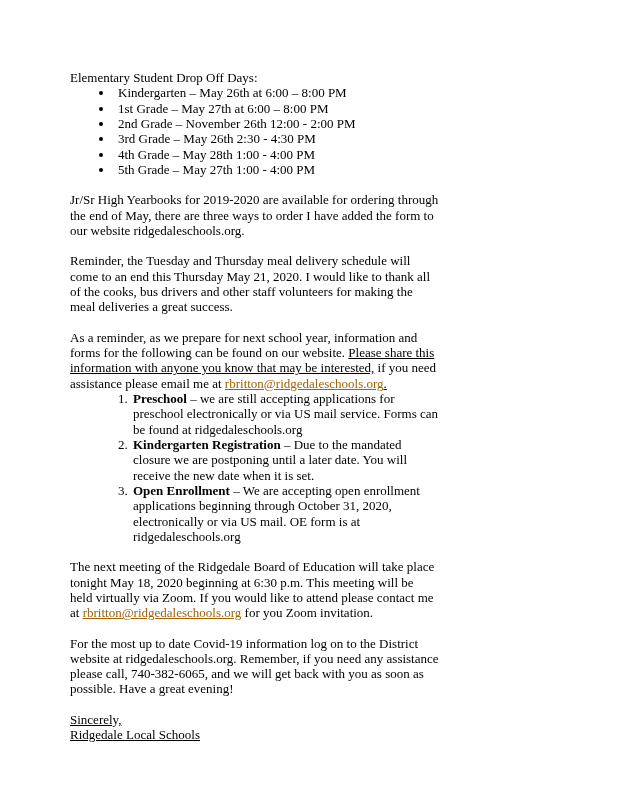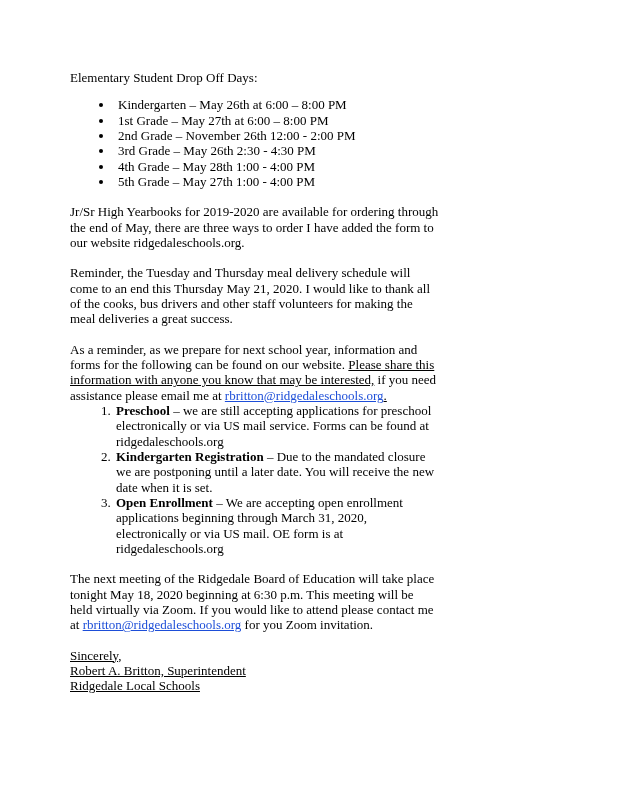--- a/index.html
+++ b/index.html
@@ -11,34 +11,34 @@
     color: #000000;
     font-family: "Liberation Serif", "DejaVu Serif", serif;
     font-size: 13px;
     line-height: 1.18;
     padding: 70px 68px 0 70px;
     overflow: hidden;
   }
   .para { margin: 0 0 15px 0; }
   .no-gap { margin: 0; }
   ul.bullets {
-    margin: 12px 0 15px 0;
+    margin: 0 0 15px 0;
     padding: 0 0 0 44px;
     list-style-type: disc;
   }
   ul.bullets li { padding-left: 4px; }
   ol.numbered {
     margin: 0 0 15px 0;
     padding: 0 0 0 44px;
   }
-  ol.numbered li { padding-left: 2px; }
+  ol.numbered li { padding-left: 2px; margin-left: 17px; }
   .underline { text-decoration: underline; }
   .bold { font-weight: bold; }
   a.link {
-    color: #1d4ed8;
+    color: #a16207;
     text-decoration: underline;
     cursor: pointer;
   }
   .closing-line { margin: 0; text-decoration: underline; }
   .closing-block { margin-top: 15px; }
 </style>
 </head>
 <body>
 
 <div class="page">
@@ -56,25 +56,25 @@
 
   <p class="para">Jr/Sr High Yearbooks for 2019-2020 are available for ordering through the end of May, there are three ways to order I have added the form to our website ridgedaleschools.org.</p>
 
   <p class="para">Reminder, the Tuesday and Thursday meal delivery schedule will come to an end this Thursday May 21, 2020. I would like to thank all of the cooks, bus drivers and other staff volunteers for making the meal deliveries a great success.</p>
 
   <p class="para no-gap"><span>As a reminder, as we prepare for next school year, information and forms for the following can be found on our website. </span><span class="underline">Please share this information with anyone you know that may be interested,</span><span> if you need assistance please email me at </span><a class="link">rbritton@ridgedaleschools.org</a><span class="underline">.</span></p>
 
   <ol class="numbered">
     <li><span class="bold">Preschool</span><span> – we are still accepting applications for preschool electronically or via US mail service. Forms can be found at ridgedaleschools.org</span></li>
     <li><span class="bold">Kindergarten Registration</span><span> – Due to the mandated closure we are postponing until a later date. You will receive the new date when it is set.</span></li>
-    <li><span class="bold">Open Enrollment</span><span> – We are accepting open enrollment applications beginning through March 31, 2020, electronically or via US mail. OE form is at ridgedaleschools.org</span></li>
+    <li><span class="bold">Open Enrollment</span><span> – We are accepting open enrollment applications beginning through October 31, 2020, electronically or via US mail. OE form is at ridgedaleschools.org</span></li>
   </ol>
 
   <p class="para"><span>The next meeting of the Ridgedale Board of Education will take place tonight May 18, 2020 beginning at 6:30 p.m. This meeting will be held virtually via Zoom. If you would like to attend please contact me at </span><a class="link">rbritton@ridgedaleschools.org</a><span> for you Zoom invitation.</span></p>
 
+  <p class="para">For the most up to date Covid-19 information log on to the District website at ridgedaleschools.org.  Remember, if you need any assistance please call, 740-382-6065, and we will get back with you as soon as possible. Have a great evening!</p>
 
   <div class="closing-block">
     <p class="closing-line">Sincerely,</p>
-    <p class="closing-line">Robert A. Britton, Superintendent</p>
     <p class="closing-line">Ridgedale Local Schools</p>
   </div>
 
 </div>
 
 </body></html>

